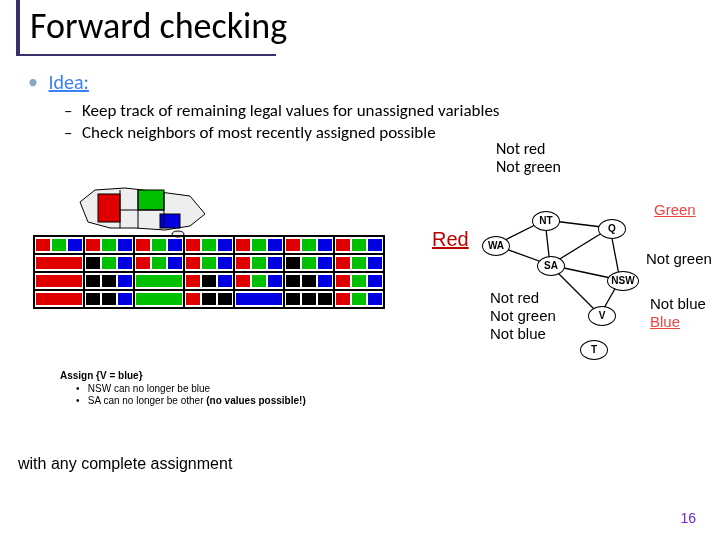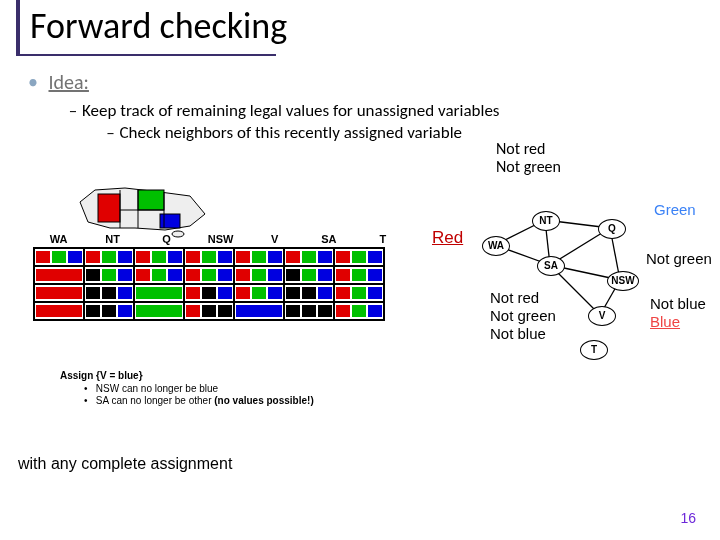--- a/index.html
+++ b/index.html
@@ -35,29 +35,28 @@
     width: 260px;
     border-bottom: 2px solid #3a2e6b;
   }
   .idea-line {
     position: absolute;
     left: 28px;
     top: 70px;
     font-size: 20px;
   }
   .idea-bullet { color: #8aa6c1; margin-right: 6px; }
-  .idea-text { color: #737373; text-decoration: underline; }
+  .idea-text { color: #3b82f6; text-decoration: underline; }
   .sub-bullets {
     position: absolute;
     left: 64px;
     top: 100px;
     font-size: 17px;
     color: #000;
     line-height: 1.25;
-    text-align: center;
   }
   .sub-bullets .row { margin-bottom: 1px; }
   .dash { display:inline-block; width: 18px; }
   .annot1 {
     position: absolute;
     left: 496px;
     top: 140px;
     font-size: 16px;
     color: #000;
     line-height: 1.15;
@@ -66,28 +65,29 @@
     position: absolute;
     left: 70px;
     top: 182px;
   }
   .red-label {
     position: absolute;
     left: 432px;
     top: 228px;
     color: #c00000;
     text-decoration: underline;
-    font-size: 17px;
+    font-size: 20px;
     font-family: Arial, sans-serif;
   }
   .green-label {
     position: absolute;
     left: 654px;
     top: 201px;
-    color: #3b82f6;
+    color: #ef4444;
+    text-decoration: underline;
     font-size: 15px;
     font-family: Arial, sans-serif;
   }
   .notgreen-right {
     position: absolute;
     left: 646px;
     top: 250px;
     font-size: 15px;
     font-family: Arial, sans-serif;
   }
@@ -174,21 +174,21 @@
     stroke-width: 1.3;
   }
   .bottom-block {
     position: absolute;
     left: 60px;
     top: 370px;
     font-size: 10px;
     font-family: Arial, sans-serif;
     line-height: 1.25;
   }
-  .bottom-block .ind1 { margin-left: 24px; }
+  .bottom-block .ind1 { margin-left: 16px; }
   .conclusion {
     position: absolute;
     left: 18px;
     top: 454px;
     font-size: 16px;
     font-family: Arial, sans-serif;
     line-height: 1.2;
   }
   .pagenum {
     position: absolute;
@@ -206,21 +206,21 @@
 <div class="title">Forward checking</div>
 <div class="title-underline"></div>
 
 <div class="idea-line">
   <span class="idea-bullet">•</span>
   <span class="idea-text">Idea:</span>
 </div>
 
 <div class="sub-bullets">
   <div class="row"><span class="dash">–</span><span>Keep track of remaining legal values for unassigned variables</span></div>
-  <div class="row"><span class="dash">–</span><span>Check neighbors of this recently assigned variable</span></div>
+  <div class="row"><span class="dash">–</span><span>Check neighbors of most recently assigned possible</span></div>
 </div>
 
 <div class="annot1">
   <div>Not red</div>
   <div>Not green</div>
 </div>
 
 <svg class="map-img" width="150" height="56">
   <g stroke="#000" stroke-width="1" fill="none">
     <path d="M10 20 L25 8 L55 6 L90 10 L120 14 L135 32 L120 44 L95 48 L65 46 L40 46 L18 40 Z" fill="#eee"></path>
@@ -240,29 +240,20 @@
 <div class="notgreen-right">Not green</div>
 <div class="annot-sa">
   <div>Not red</div>
   <div>Not green</div>
   <div>Not blue</div>
 </div>
 <div class="notblue-right">Not blue</div>
 <div class="blue-label">Blue</div>
 
 <div class="domain-table">
-  <div class="dt-headers">
-    <span style="width:51px">WA</span>
-    <span style="width:51px">NT</span>
-    <span style="width:51px">Q</span>
-    <span style="width:51px">NSW</span>
-    <span style="width:51px">V</span>
-    <span style="width:51px">SA</span>
-    <span style="width:51px">T</span>
-  </div>
   <div class="dt-outer">
     <div class="dt-row">
       <div class="dt-cellgroup">
           <div class="sq r"></div>
           <div class="sq g"></div>
           <div class="sq b"></div>
         </div>
       <div class="dt-cellgroup">
           <div class="sq r"></div>
           <div class="sq g"></div>

